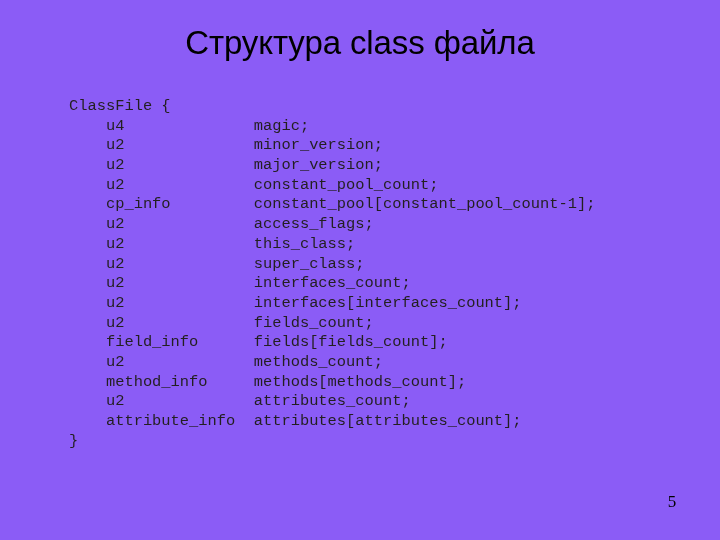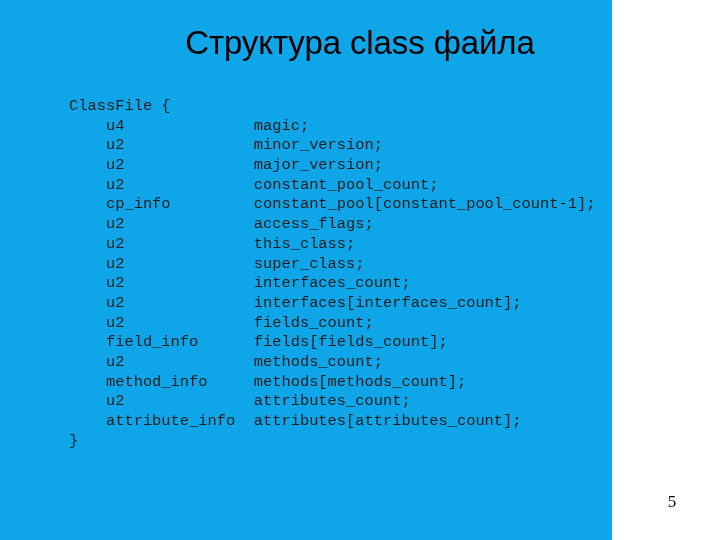--- a/index.html
+++ b/index.html
@@ -11,23 +11,23 @@
     height: 540px;
     background: #ffffff;
     font-family: "Liberation Sans", sans-serif;
     overflow: hidden;
     position: relative;
   }
 
   #slide {
     position: absolute;
     inset: 0;
-    width: 612px;
+    width: 720px;
     height: 540px;
-    background: #0ea5e9;
+    background: #8b5cf6;
   }
 
   
   #slide-title {
     position: absolute;
     top: 22px;
     left: 0;
     width: 720px;
     text-align: center;
     font-family: "Liberation Sans", sans-serif;

